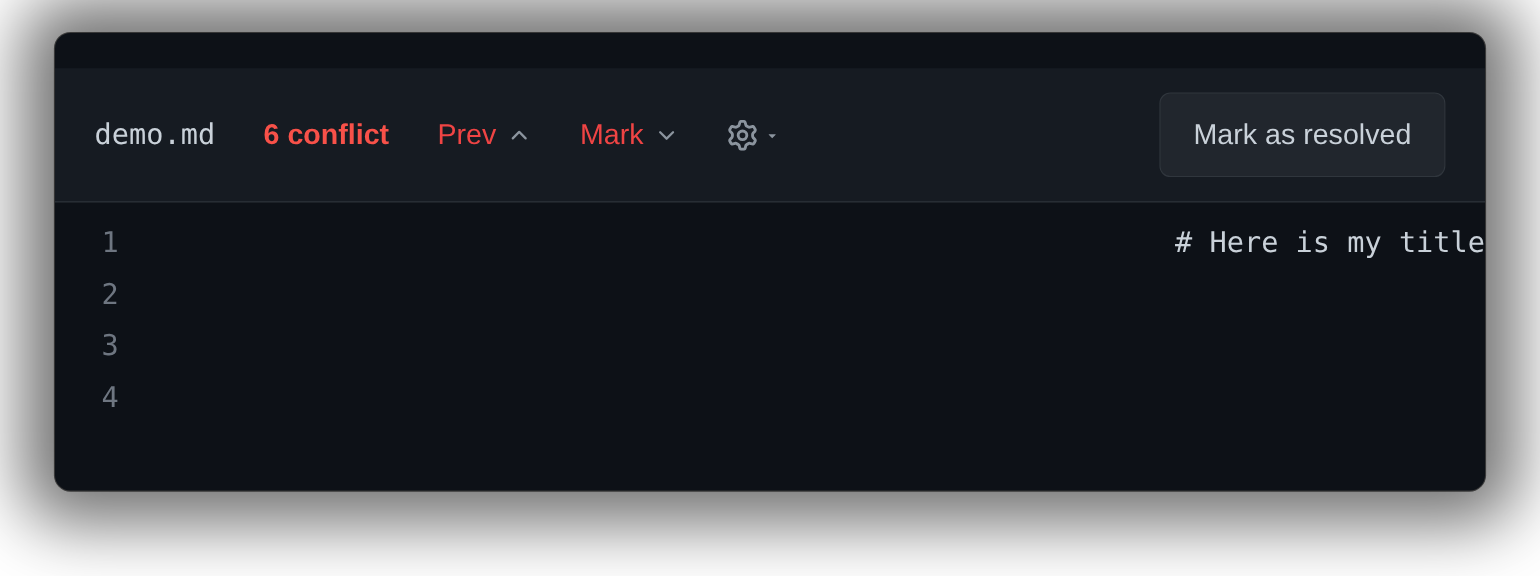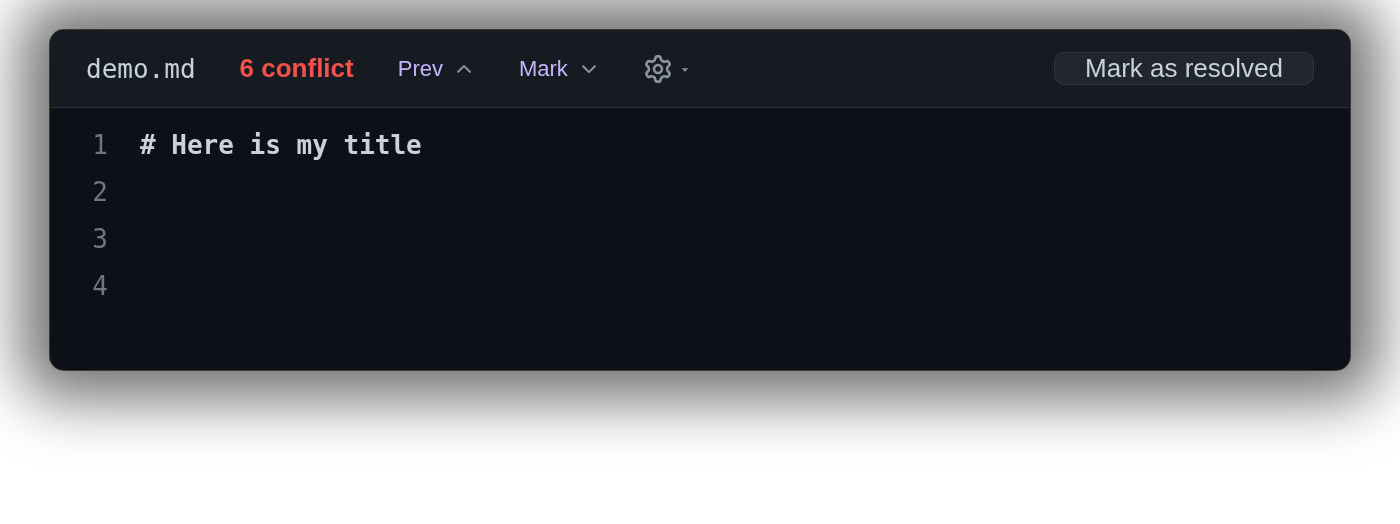--- a/index.html
+++ b/index.html
@@ -20,57 +20,58 @@
       box-shadow: 0 0 60px 30px rgba(0,0,0,0.55), 0 0 0 1px rgba(0,0,0,0.6);
       overflow: hidden;
     }
     .toolbar {
       display: flex;
       align-items: center;
       padding: 22px 36px;
       border-bottom: 1px solid #30363d;
       gap: 44px;
       background: #161b22;
+      margin-top: 32px;
     }
     .filename {
       color: #c9d1d9;
       font-family: ui-monospace, SFMono-Regular, "SF Mono", Menlo, Consolas, monospace;
       font-size: 26px;
       font-weight: 400;
     }
     .conflict-count {
       color: #f85149;
       font-size: 26px;
       font-weight: 600;
     }
     .nav-btn {
       display: flex;
       align-items: center;
       gap: 10px;
-      color: #c4b5fd;
-      font-size: 22px;
+      color: #ef4444;
+      font-size: 26px;
       cursor: pointer;
       justify-content: flex-end;
     }
     .nav-btn svg { fill: #8b949e; }
     .gear-group {
       display: flex;
       align-items: center;
       gap: 6px;
       cursor: pointer;
     }
     .gear-group svg { fill: #8b949e; }
     .spacer { flex: 1; }
     .resolve-btn {
       border: 1px solid #30363d;
       background: #21262d;
       color: #c9d1d9;
       font-size: 26px;
       font-weight: 500;
-      padding: 0 30px;
+      padding: 22px 30px;
       border-radius: 10px;
       cursor: pointer;
     }
     .editor {
       display: flex;
       font-family: ui-monospace, SFMono-Regular, "SF Mono", Menlo, Consolas, monospace;
       font-size: 26px;
       line-height: 1.8;
       padding: 14px 0 60px 0;
       min-height: 260px;
@@ -81,21 +82,21 @@
       padding: 0 32px 0 0;
       user-select: none;
       min-width: 90px;
     }
     .gutter div { height: 47px; }
     .code {
       color: #c9d1d9;
       flex: 1;
     }
     .code div { height: 47px; white-space: pre; }
-    .code .bold { font-weight: 700; }
+    .code .bold { font-weight: 400; text-align: right; }
   </style>
 </head>
 <body>
 
 <div class="panel">
 
   <div class="toolbar">
     <span class="filename">demo.md</span>
     <span class="conflict-count">6 conflict</span>
 

